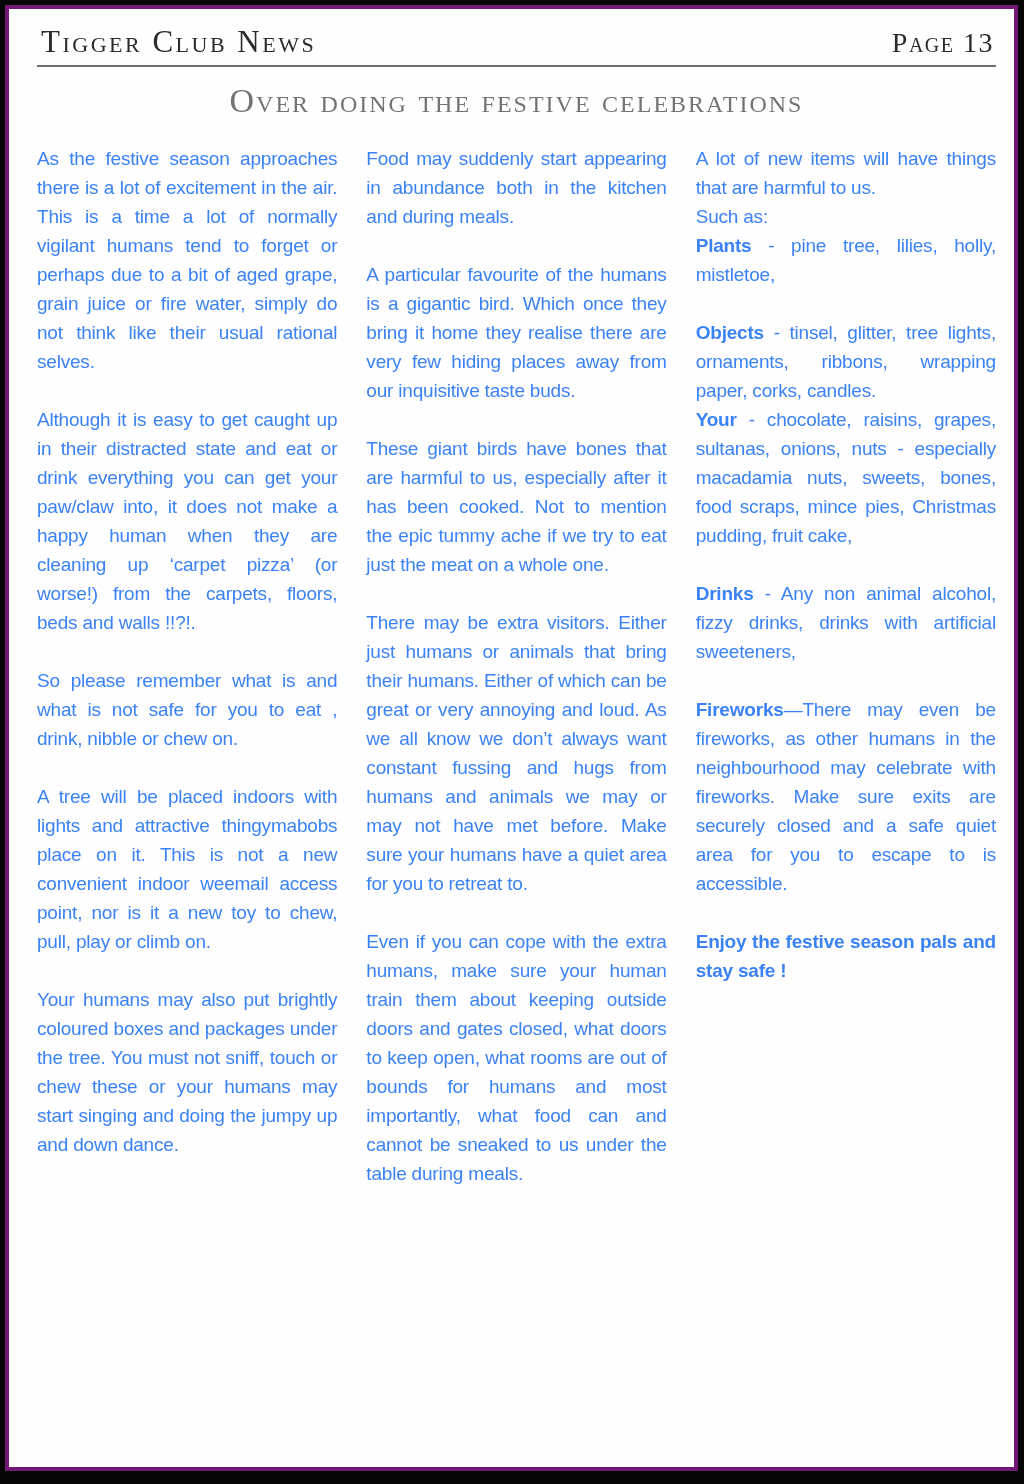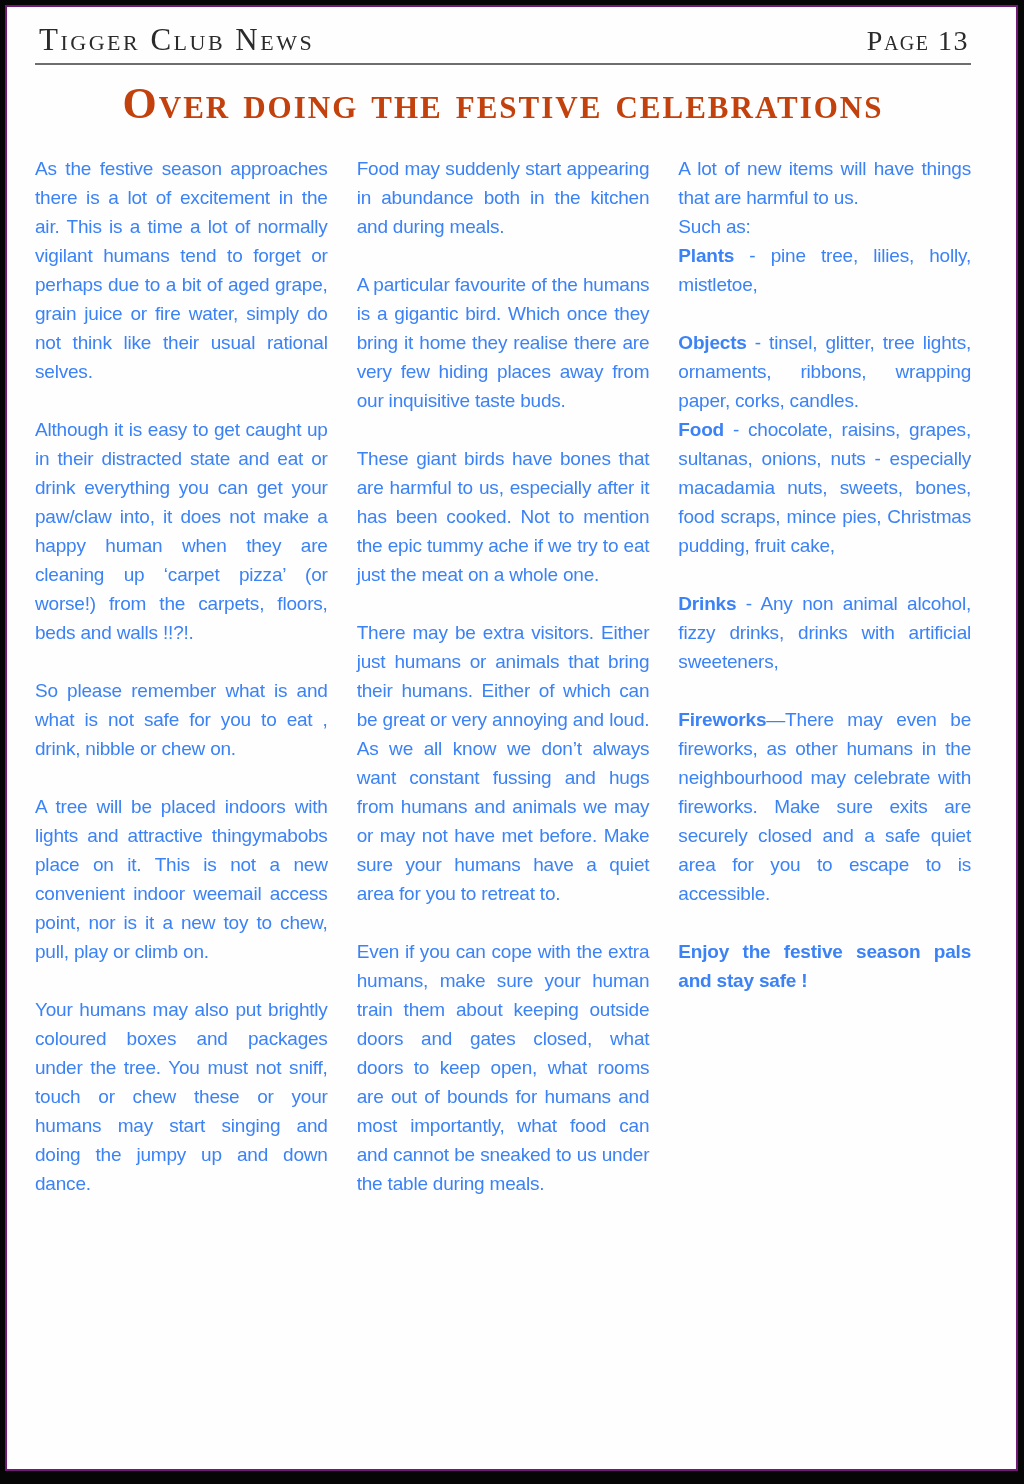--- a/index.html
+++ b/index.html
@@ -11,22 +11,22 @@
   .outer {
     width: 1024px;
     height: 1484px;
     background: #060606;
     padding: 5px 6px 13px 5px;
   }
   .page {
     width: 100%;
     height: 100%;
     background: #fefefe;
-    border: 2px solid #701a75;
-    padding: 10px 45px 0 28px;
+    border: 4px solid #701a75;
+    padding: 10px 18px 0 28px;
     overflow: hidden;
   }
   .page-header {
     display: flex;
     justify-content: space-between;
     align-items: baseline;
     font-family: "Liberation Serif", serif;
     font-variant: small-caps;
     color: #2b2b2b;
     padding: 6px 2px 0 4px;
@@ -42,25 +42,25 @@
     letter-spacing: 1.5px;
     line-height: 1.1;
   }
   .rule {
     border-top: 2px solid #6e6e6e;
     margin-top: 6px;
   }
   .article-title {
     font-family: "Liberation Serif", serif;
     font-variant: small-caps;
-    font-weight: bold;
+    font-weight: normal;
     text-align: center;
-    font-size: 44px;
+    font-size: 34px;
     letter-spacing: 2px;
-    color: #c2410c;
+    color: #737373;
     margin-top: 14px;
     line-height: 1.15;
   }
   .columns {
     display: flex;
     gap: 29px;
     margin-top: 24px;
   }
   .column { flex: 1 1 0; min-width: 0; }
   .column p {
@@ -94,20 +94,20 @@
         </div>
         <div class="column">
           <p><span>Food may suddenly start appearing in abundance both in the kitchen and during meals.</span></p>
           <p><span>A particular favourite of the humans is a gigantic bird. Which once they bring it home they realise there are very few hiding places away from our inquisitive taste buds.</span></p>
           <p><span>These giant birds have bones that are harmful to us, especially after it has been cooked. Not to mention the epic tummy ache if we try to eat just the meat on a whole one.</span></p>
           <p><span>There may be extra visitors. Either just humans or animals that bring their humans. Either of which can be great or very annoying and loud. As we all know we don’t always want constant fussing and hugs from humans and animals we may or may not have met before. Make sure your humans have a quiet area for you to retreat to.</span></p>
           <p><span>Even if you can cope with the extra humans, make sure your human train them about keeping outside doors and gates closed, what doors to keep open, what rooms are out of bounds for humans and most importantly, what food can and cannot be sneaked to us under the table during meals.</span></p>
         </div>
         <div class="column">
           <p><span>A lot of new items will have things that are harmful to us.</span><br><span>Such as:</span><br><b>Plants</b><span>  - pine tree, lilies, holly, mistletoe,</span></p>
-          <p><b>Objects</b><span> - tinsel, glitter, tree lights, ornaments, ribbons, wrapping paper, corks, candles.</span><br><b>Food</b><span> - chocolate,  raisins, grapes, sultanas, onions,  nuts - especially macadamia nuts, sweets, bones, food scraps, mince pies, Christmas pudding, fruit cake,</span></p>
+          <p><b>Objects</b><span> - tinsel, glitter, tree lights, ornaments, ribbons, wrapping paper, corks, candles.</span><br><b>Your</b><span> - chocolate,  raisins, grapes, sultanas, onions,  nuts - especially macadamia nuts, sweets, bones, food scraps, mince pies, Christmas pudding, fruit cake,</span></p>
           <p><b>Drinks</b><span> - Any non animal alcohol, fizzy drinks, drinks with artificial sweeteners,</span></p>
           <p><b>Fireworks</b><span>—There may even be fireworks, as other humans in the neighbourhood may celebrate with fireworks. Make sure exits are securely closed and a safe quiet area for you to escape to is accessible.</span></p>
           <p><b>Enjoy the festive season pals and stay safe !</b></p>
         </div>
       </div>
   </div>
 </div>
 
 </body></html>

